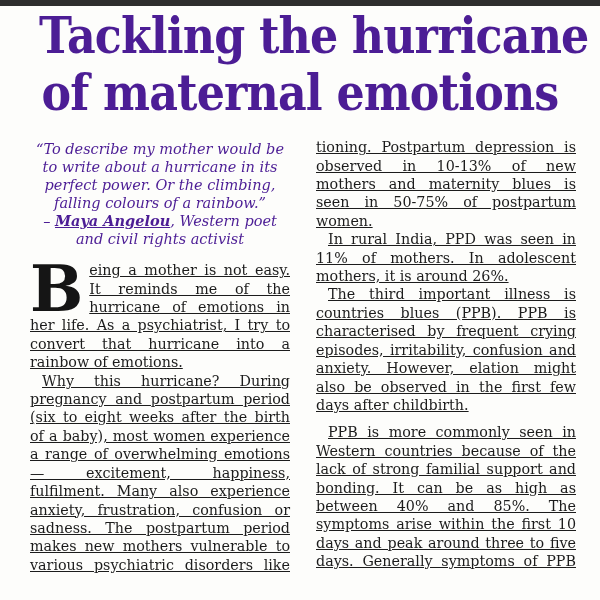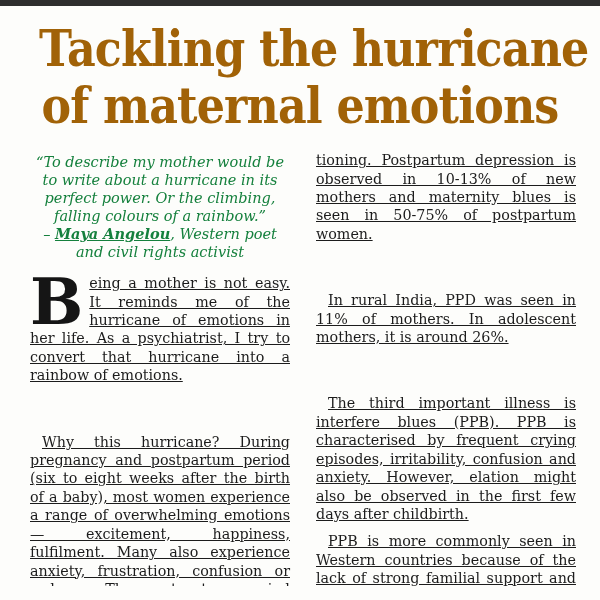--- a/index.html
+++ b/index.html
@@ -13,24 +13,24 @@
     position: relative;
     width: 600px; height: 600px;
     overflow: hidden;
     color: #1b1b1b;
   }
   .top-bar {
     width: 100%; height: 6px;
     background: #2e2e2e;
   }
   .headline {
-    margin-top: 14px;
+    margin-top: 1px;
     text-align: center;
     font-weight: bold;
-    color: #a16207;
+    color: #4c1d95;
   }
   .headline-line {
     font-size: 51px;
     line-height: 1.12;
     letter-spacing: -1px;
     transform: scaleX(0.87);
     transform-origin: 50% 50%;
     white-space: nowrap;
   }
   .columns {
@@ -41,33 +41,33 @@
     overflow: hidden;
     align-items: flex-start;
   }
   .col { flex: 1; min-width: 0; }
   .quote {
     text-align: center;
     font-style: italic;
     font-size: 14.5px;
     line-height: 18px;
     margin: 2px 2px 13px 2px;
-    color: #15803d;
+    color: #4c1d95;
   }
   .quote-attribution { margin-top: 0; }
   .quote-name { font-weight: bold; text-decoration: underline; }
   .body-text p {
     margin: 0;
     font-size: 14.3px;
     line-height: 18.4px;
     text-align: justify;
     color: #1c1c1c;
     text-decoration: underline;
   }
-  p.indent { text-indent: 12px; margin-top: 48px; }
+  p.indent { text-indent: 12px; }
   p.gap-before { margin-top: 9px; }
   .dropcap {
     float: left;
     font-size: 63px;
     line-height: 50px;
     font-weight: bold;
     margin: 3px 6px 0 0;
     color: #151515;
   }
 </style>
@@ -93,19 +93,19 @@
       </div>
 
       <p><span class="dropcap">B</span><span>eing a mother is not easy. It reminds me of the hurricane of emotions in her life. As a psychiatrist, I try to convert that hurricane into a rainbow of emotions.</span></p>
       <p class="indent">Why this hurricane? During pregnancy and postpartum period (six to eight weeks after the birth of a baby), most women experience a range of overwhelming emotions — excitement, happiness, fulfilment. Many also experience anxiety, frustration, confusion or sadness. The postpartum period makes new mothers vulnerable to various psychiatric disorders like postpartum blues, puerperal psychosis or postpartum depression.</p>
 
     </div>
 
     <div class="col body-text">
       <p>tioning. Postpartum depression is observed in 10-13% of new mothers and maternity blues is seen in 50-75% of postpartum women.</p>
       <p class="indent">In rural India, PPD was seen in 11% of mothers. In adolescent mothers, it is around 26%.</p>
-      <p class="indent">The third important illness is interfere blues (PPB). PPB is characterised by frequent crying episodes, irritability, confusion and anxiety. However, elation might also be observed in the first few days after childbirth.</p>
+      <p class="indent">The third important illness is countries blues (PPB). PPB is characterised by frequent crying episodes, irritability, confusion and anxiety. However, elation might also be observed in the first few days after childbirth.</p>
       <p class="indent gap-before">PPB is more commonly seen in Western countries because of the lack of strong familial support and bonding. It can be as high as between 40% and 85%. The symptoms arise within the first 10 days and peak around three to five days. Generally symptoms of PPB do not interfere with the social and occupational functioning of women. PPB is self-limiting with no need for active intervention beyond social support and reassur-</p>
     </div>
 
   </div>
 
 </div>
 
 </body></html>

